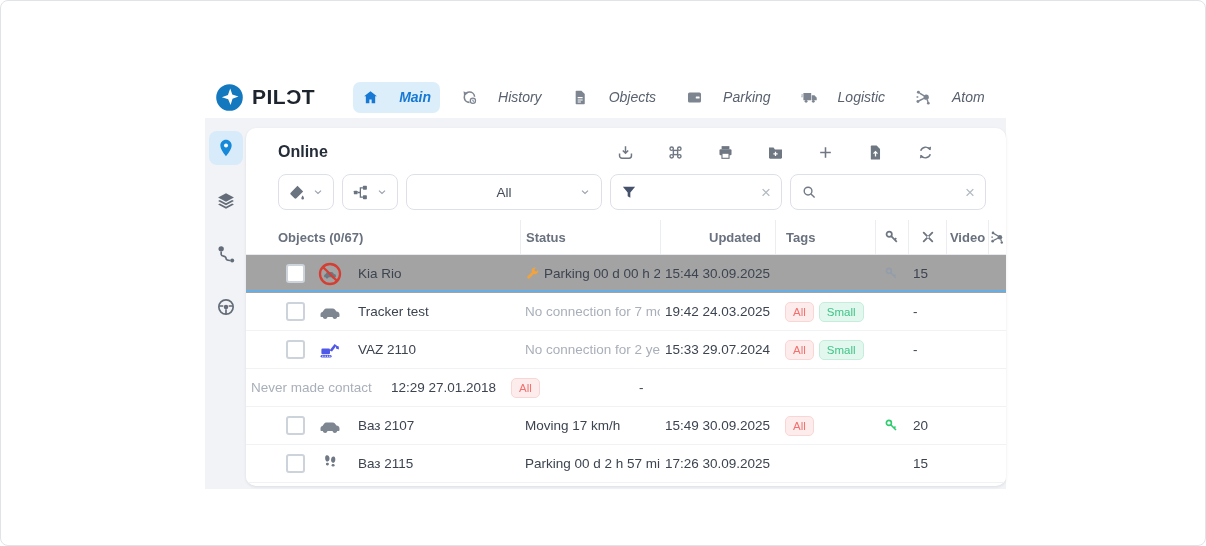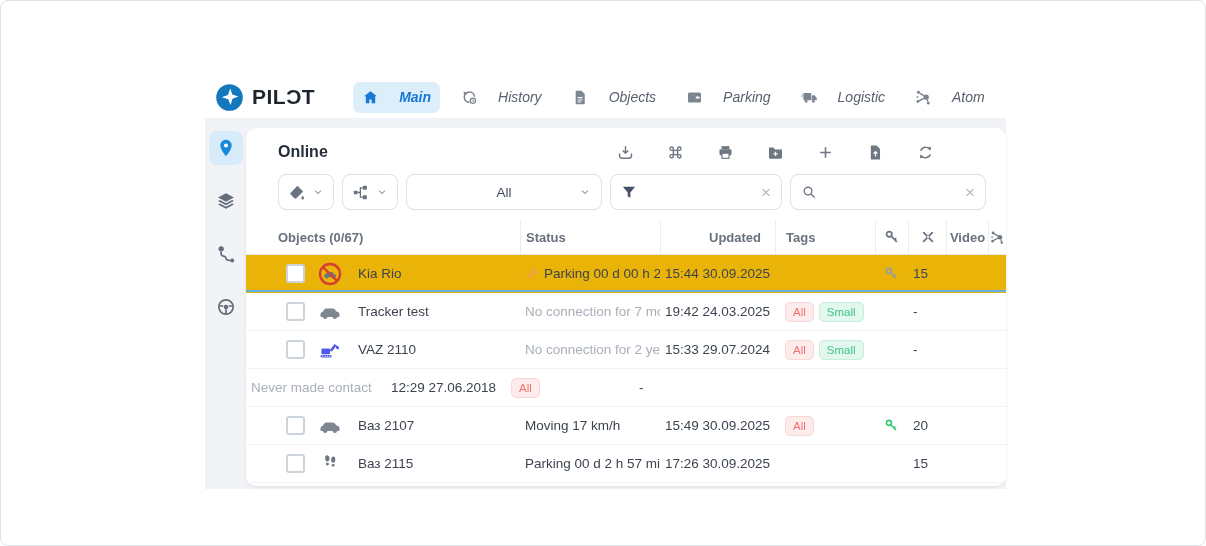--- a/index.html
+++ b/index.html
@@ -45,21 +45,21 @@
   .hico{width:16px;height:16px;color:#6d7681;display:block;}
   .h-objects{width:274px;padding-left:32px;}
   .h-status{width:140px;padding-left:5px;}
   .h-updated{width:115px;justify-content:flex-end;padding-right:14px;}
   .h-tags{width:100px;padding-left:10px;}
   .h-key{width:33px;justify-content:center;}
   .h-tools{width:38px;justify-content:center;}
   .h-video{width:42px;justify-content:center;}
   .h-atom{width:18px;justify-content:center;}
   .trow{display:flex;align-items:center;height:37px;border-bottom:1px solid #f1f2f4;font-size:13.5px;color:#3c4450;cursor:pointer;background:#fff;}
-  .trow.selected{background:#eab308;box-shadow:inset 0 -2px 0 #66aee6;border-bottom-color:transparent;}
+  .trow.selected{background:#a3a3a3;box-shadow:inset 0 -2px 0 #66aee6;border-bottom-color:transparent;}
   .c-objects{width:274px;box-sizing:border-box;display:flex;align-items:center;padding-left:40px;}
   .cb{width:15px;height:15px;border:2px solid #cdd3da;border-radius:3px;background:#fff;flex:0 0 auto;}
   .vic{width:24px;height:24px;margin-left:13px;flex:0 0 auto;display:block;}
   .vname{margin-left:16px;white-space:nowrap;overflow:hidden;}
   .ic-car,.ic-car-blocked{color:#7d8691;}
   .ic-excavator{color:#5058e8;}
   .ic-footprints{color:#6f7884;}
   .c-status{width:140px;box-sizing:border-box;padding-left:5px;display:flex;align-items:center;gap:4px;overflow:hidden;white-space:nowrap;}
   .sic{width:15px;height:15px;color:#f2a33c;flex:0 0 auto;display:block;}
   .muted{color:#a9afb9;}
@@ -493,21 +493,21 @@
     </div>
     <div class="c-value">-</div>
     <div class="c-video"></div>
     <div class="c-atom"></div>
   </div>
             <div class="trow">
     <div class="c-status">
 
       <span class="stxt muted">Never made contact</span>
     </div>
-    <div class="c-updated">12:29 27.06.2018</div>
+    <div class="c-updated">12:29 27.01.2018</div>
     <div class="c-tags">
                 <span class="tag red">All</span>
               </div>
     <div class="c-key">
       
     </div>
     <div class="c-value">-</div>
     <div class="c-video"></div>
     <div class="c-atom"></div>
   </div>

